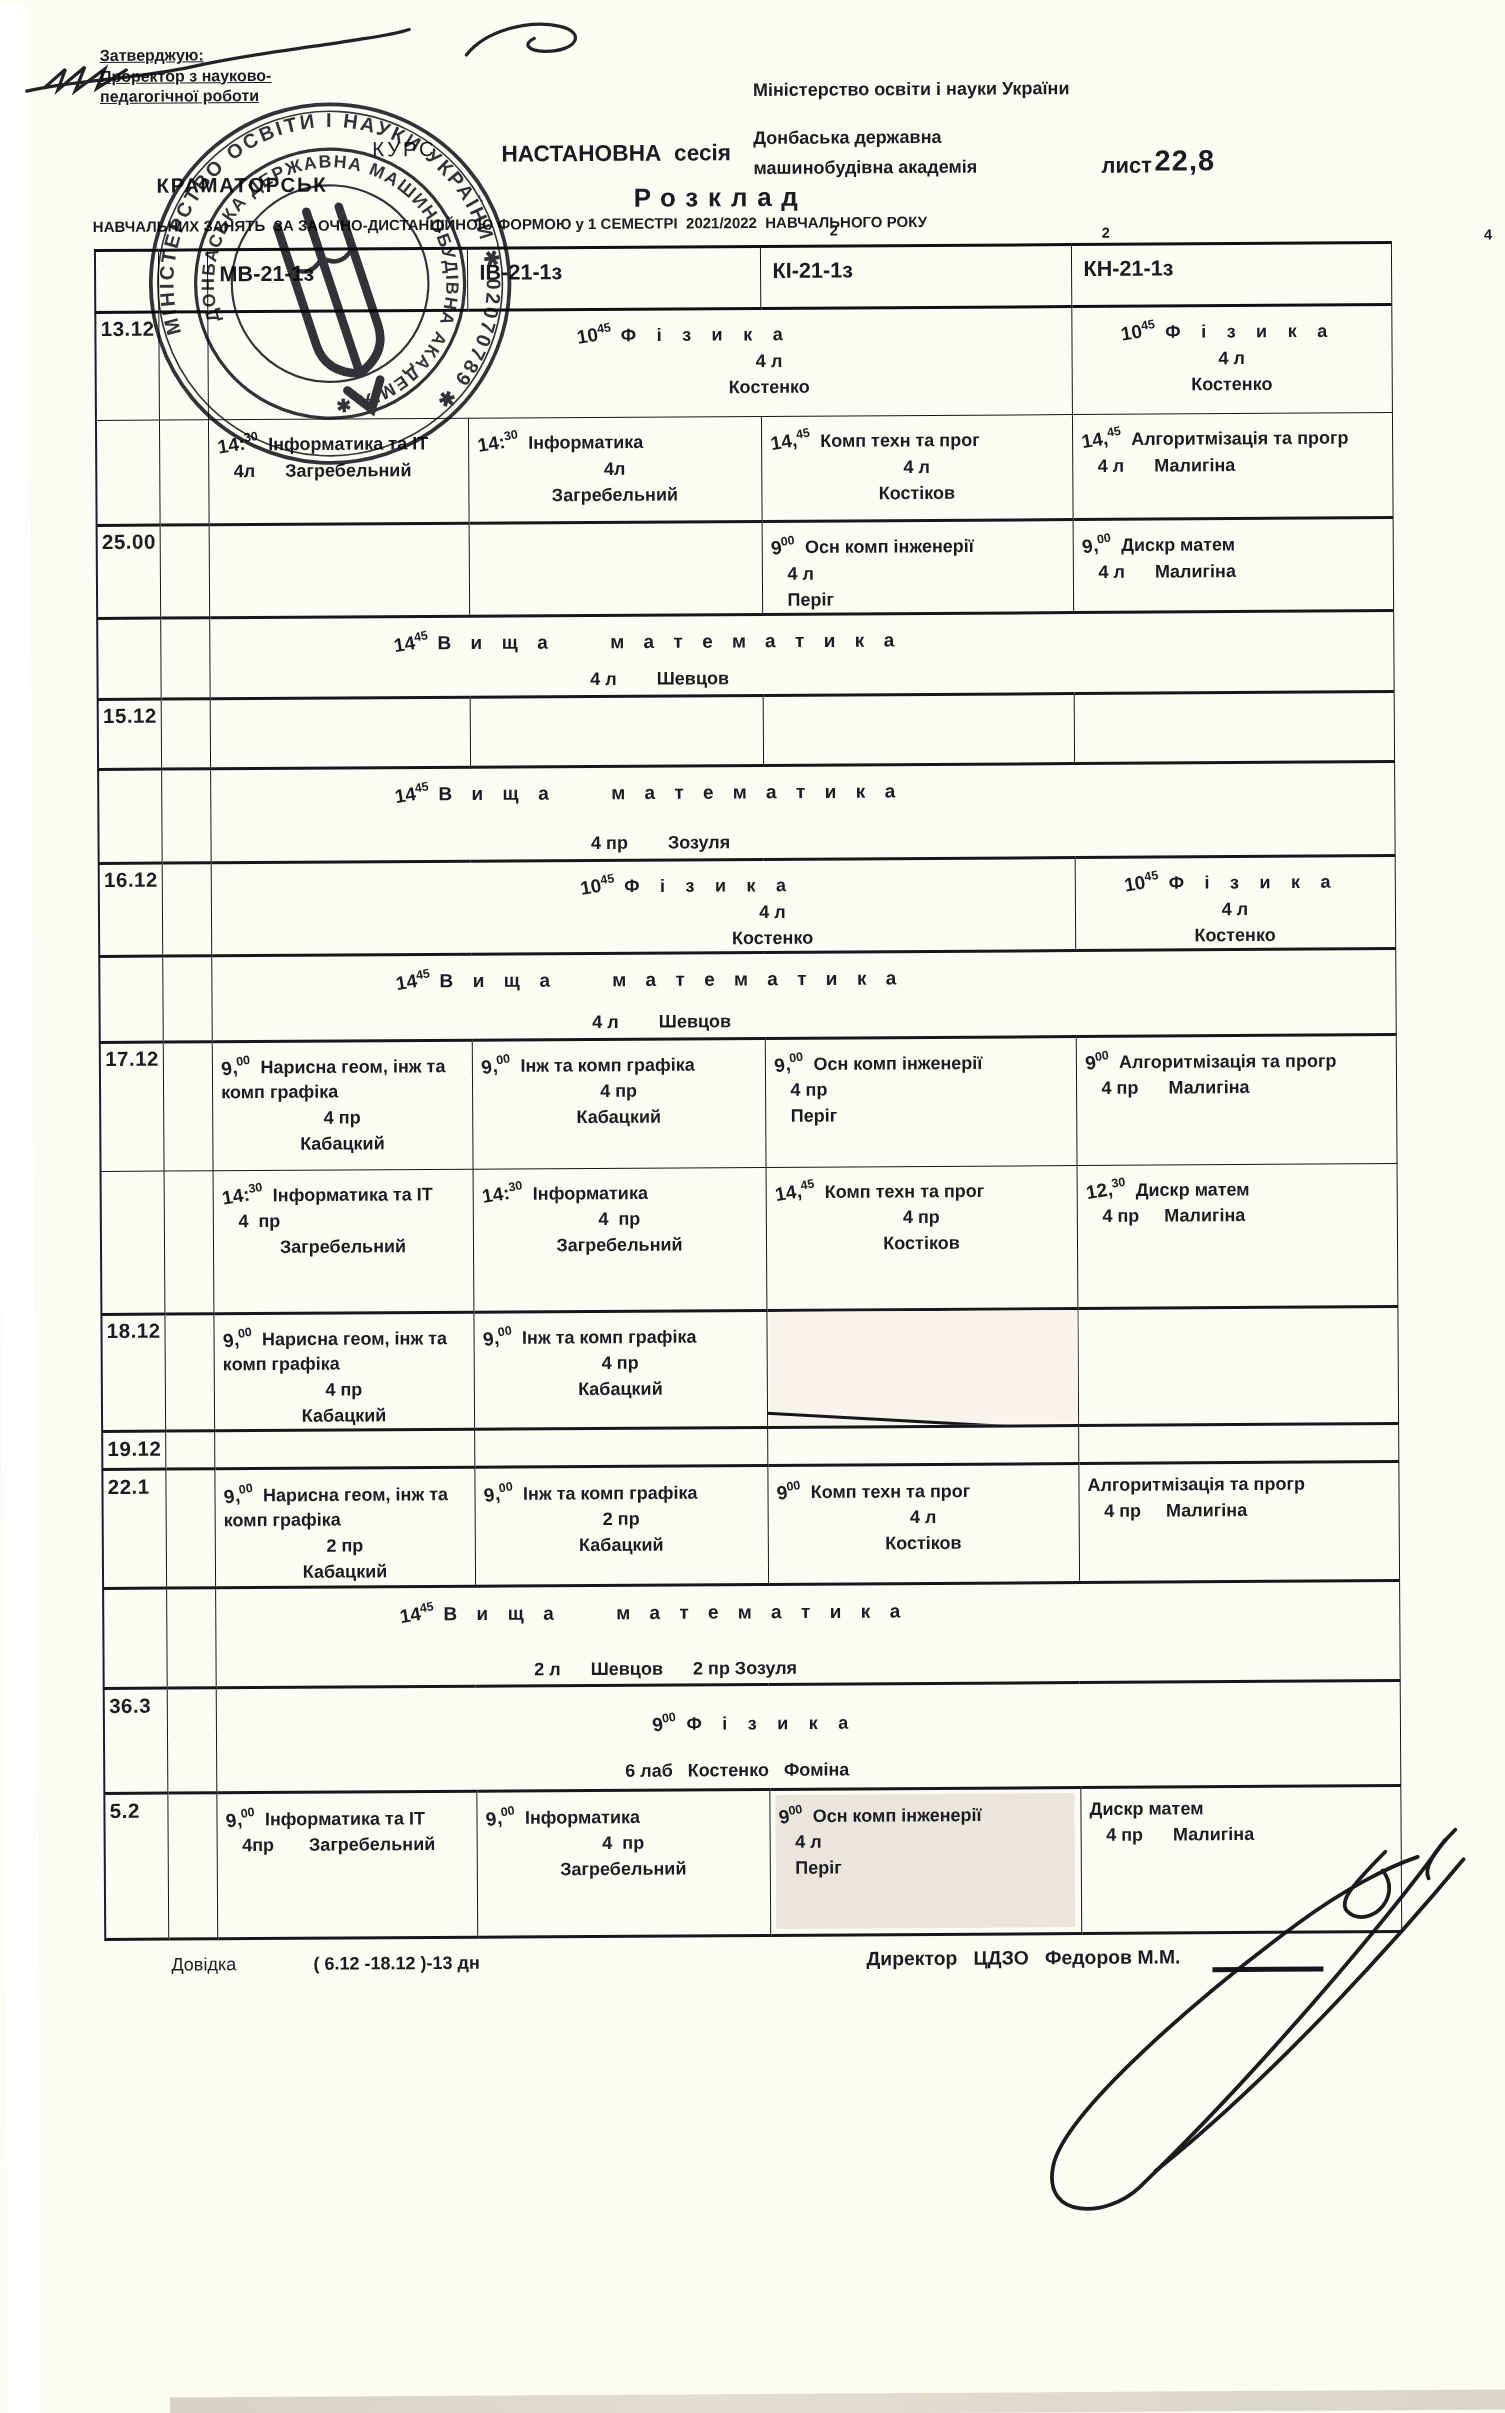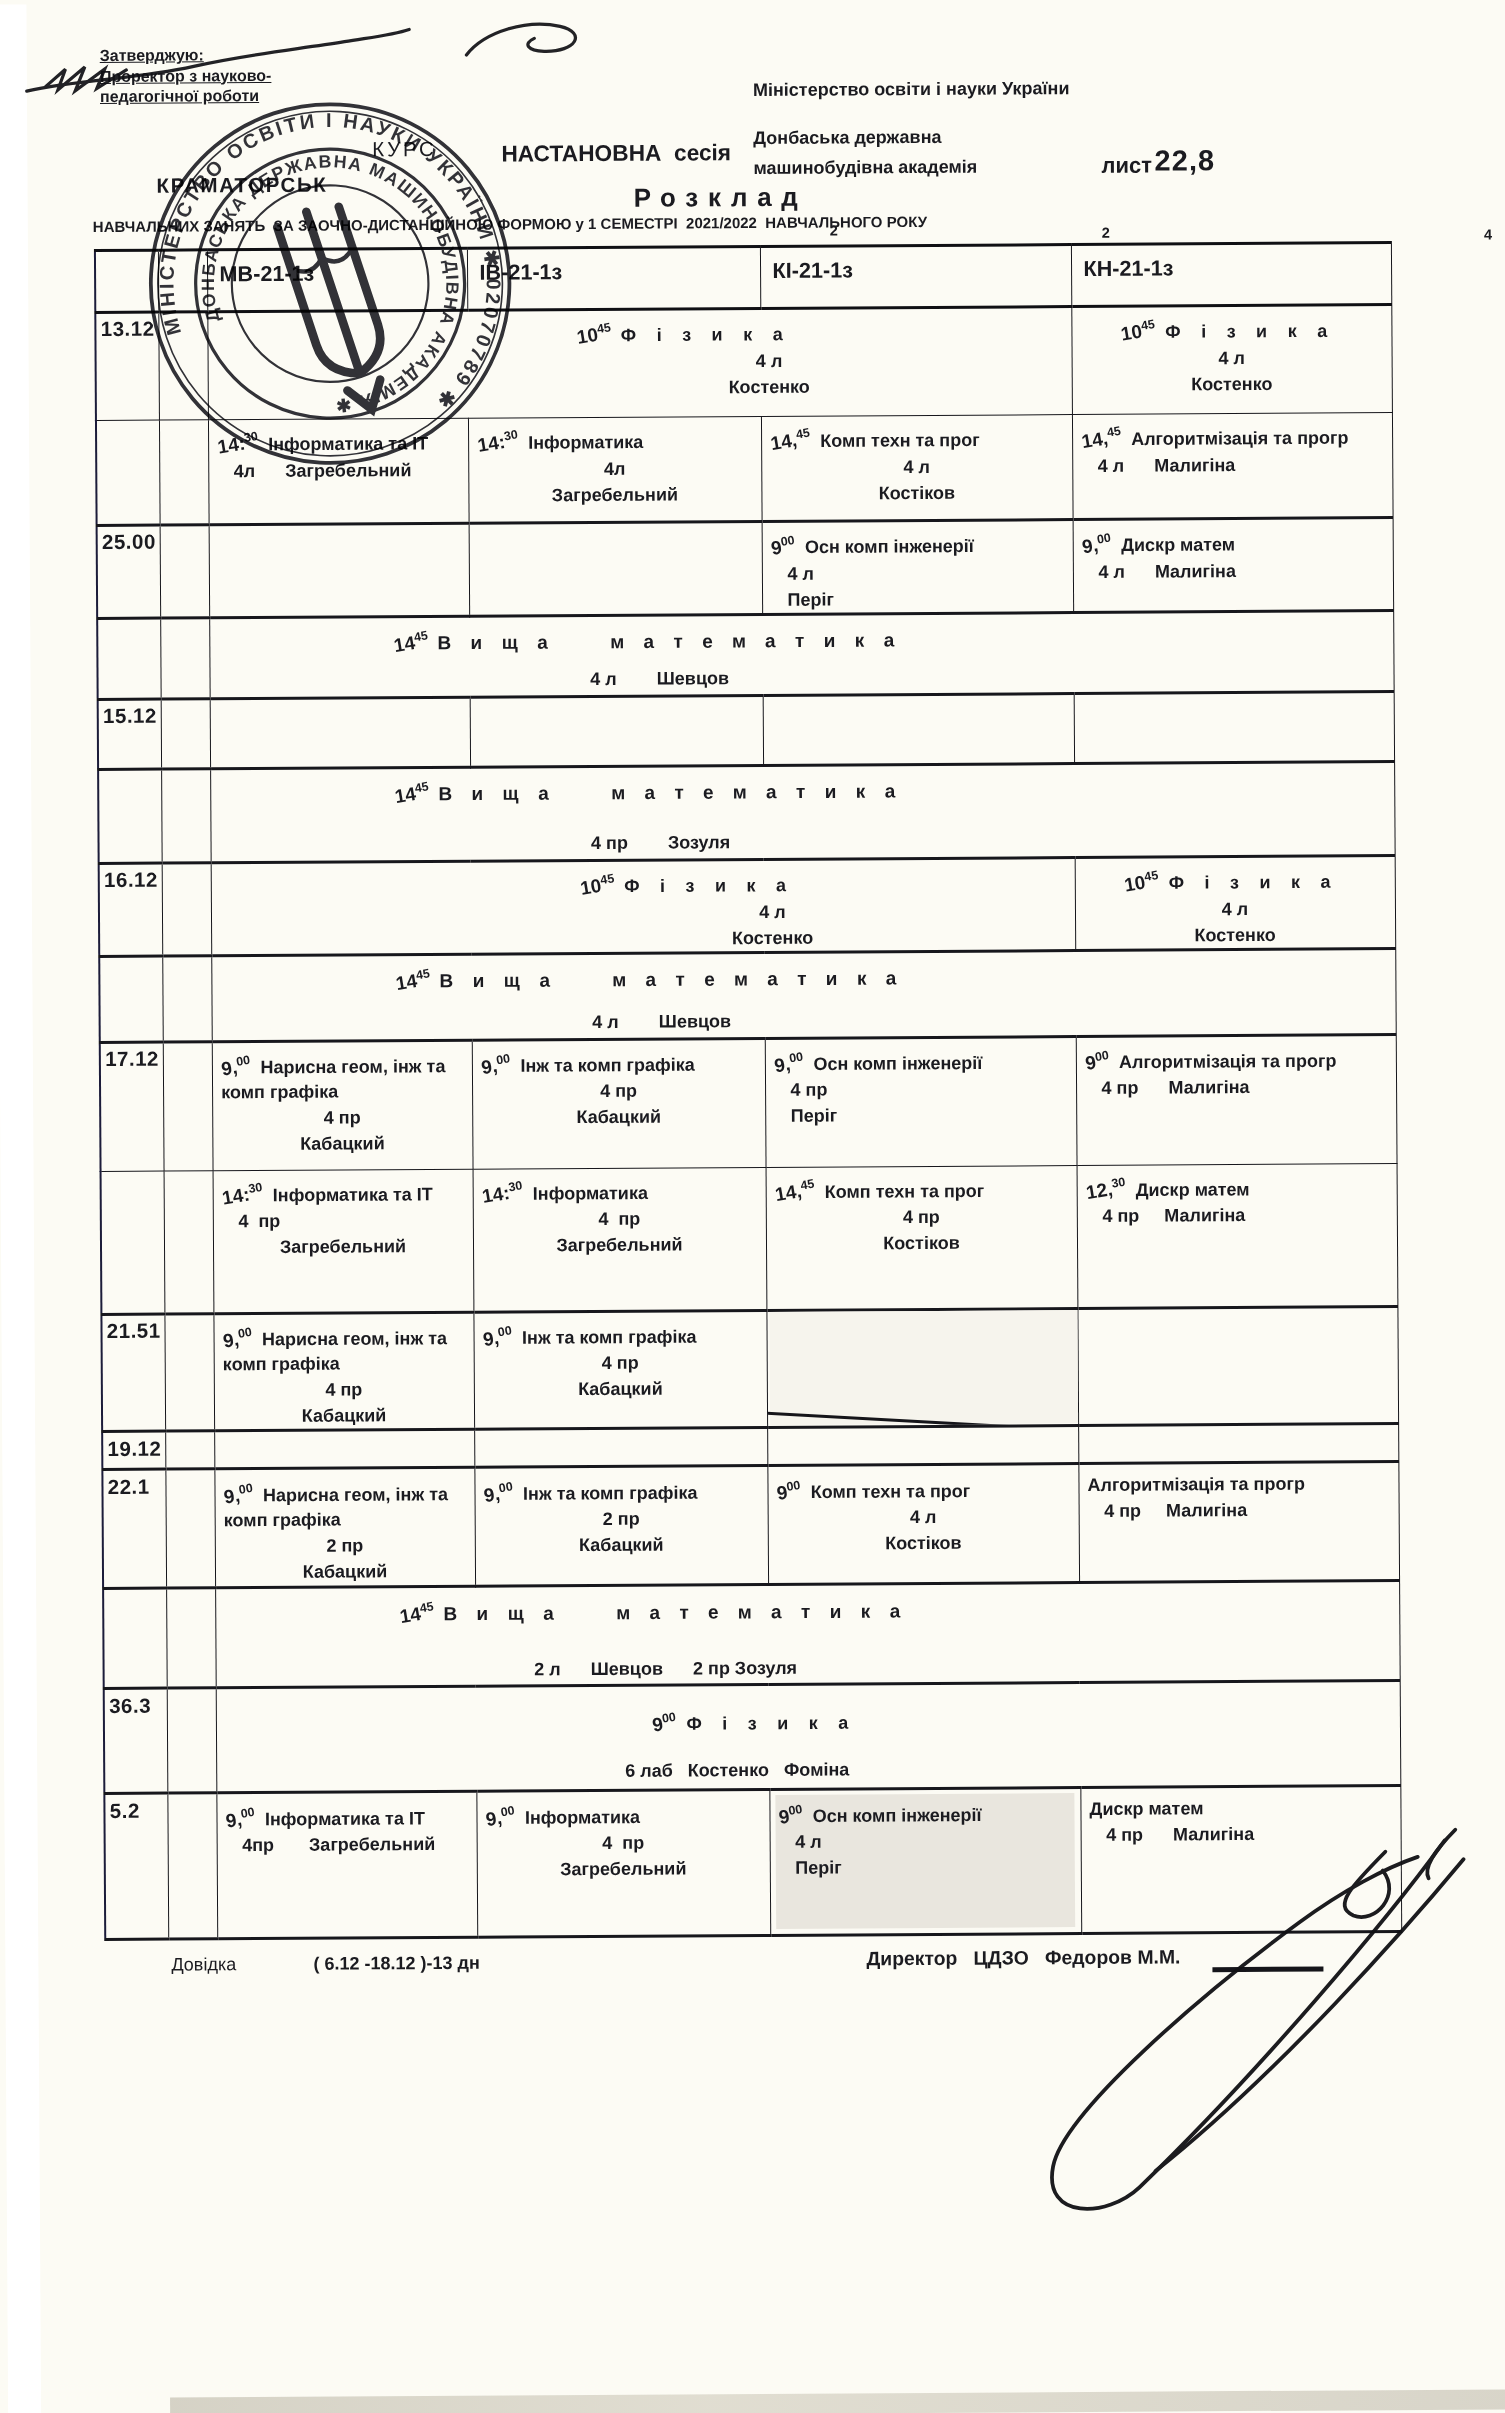--- a/index.html
+++ b/index.html
@@ -254,21 +254,21 @@
             <div class="l1 zup"><span class="time">14,<sup>45</sup></span><span class="subj">Комп техн  та прог</span></div>
             <div class="l2 c zup">4 пр</div>
             <div class="l3 c zup">Костіков</div>
           </td>
           <td>
             <div class="l1 zup"><span class="time">12,<sup>30</sup></span><span class="subj">Дискр матем</span></div>
             <div class="l2 left zup">4 пр     Малигіна</div>
           </td>
         </tr>
         <tr class="ht" style="height: 108px;">
-          <td class="datecol">21.51</td>
+          <td class="datecol">18.12</td>
           <td class="narrowcol"></td>
           <td>
             <div class="l1 zup"><span class="time">9,<sup>00</sup></span><span class="subj">Нарисна геом, інж  та комп графіка</span></div>
             <div class="l2 c zup">4 пр</div>
             <div class="l3 c zup">Кабацкий</div>
           </td>
           <td>
             <div class="l1 zup"><span class="time">9,<sup>00</sup></span><span class="subj">Інж  та комп графіка</span></div>
             <div class="l2 c zup">4 пр</div>
             <div class="l3 c zup">Кабацкий</div>

